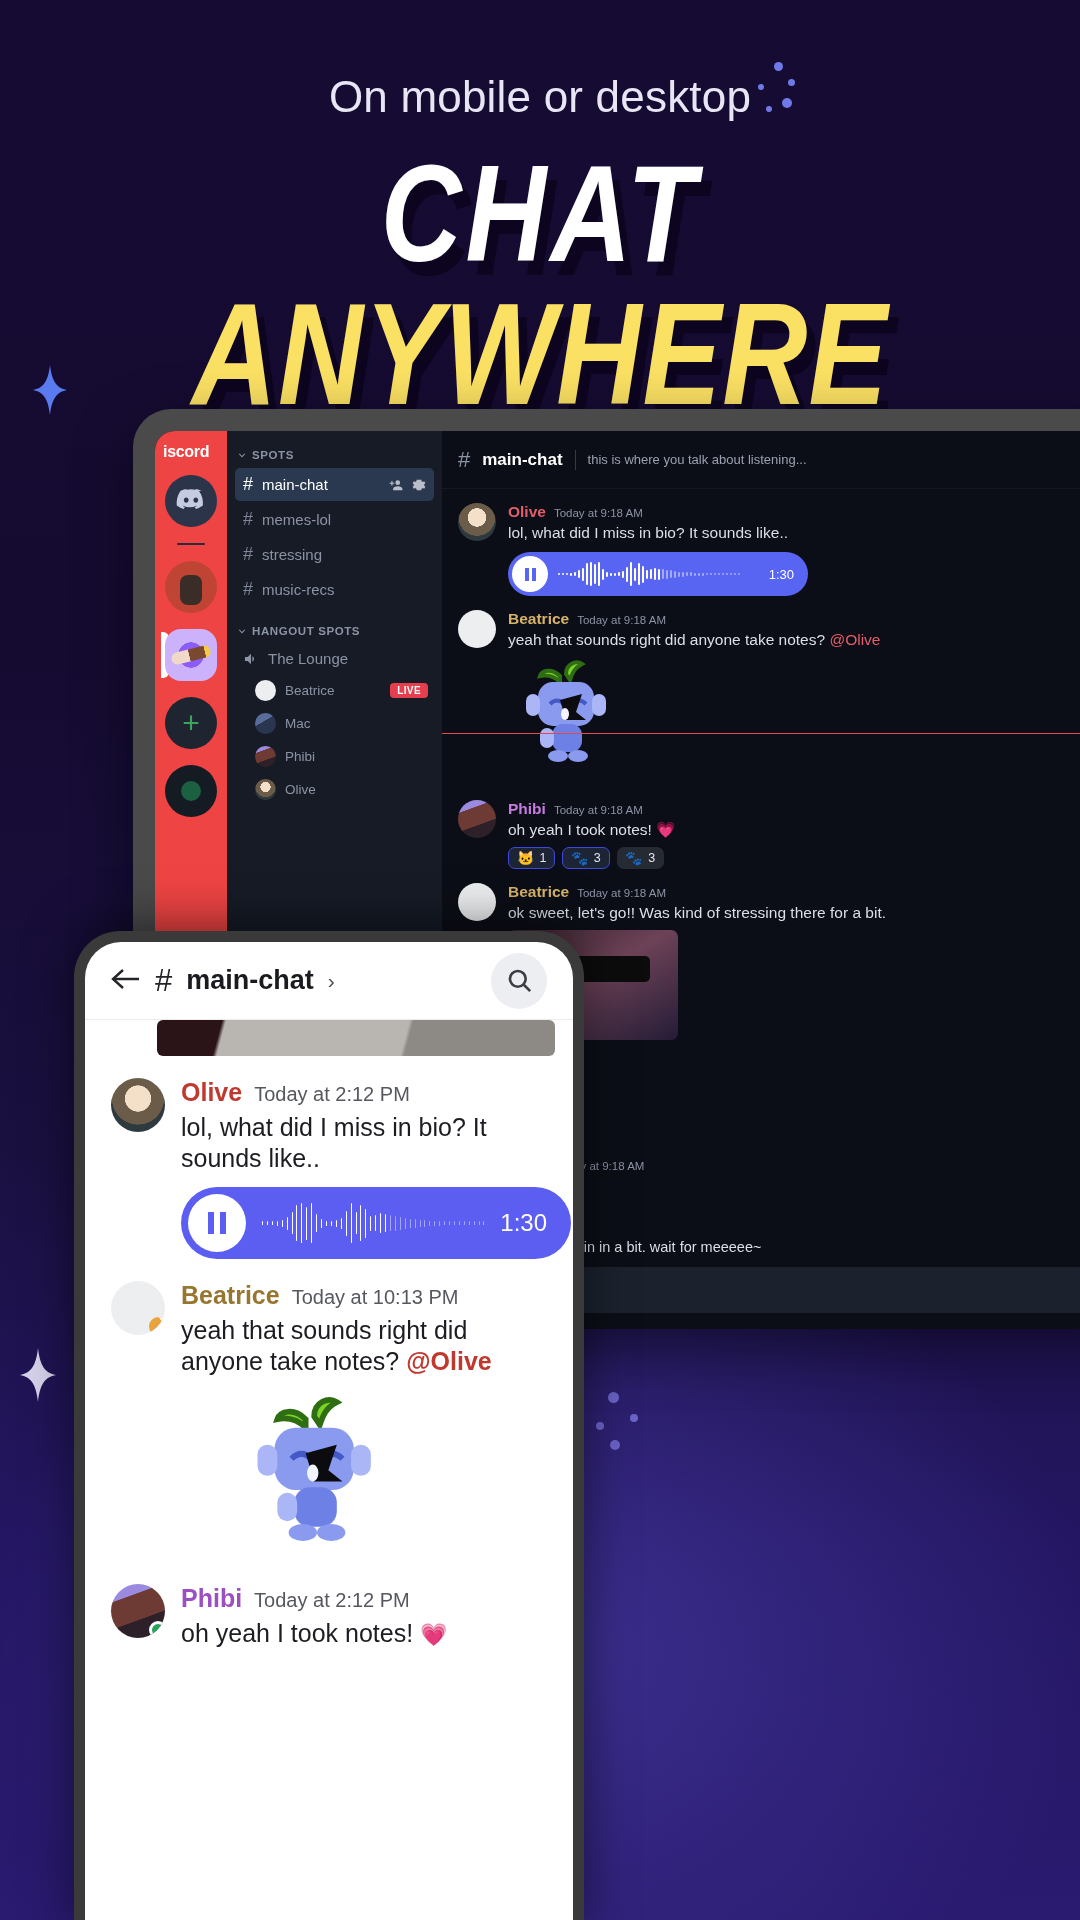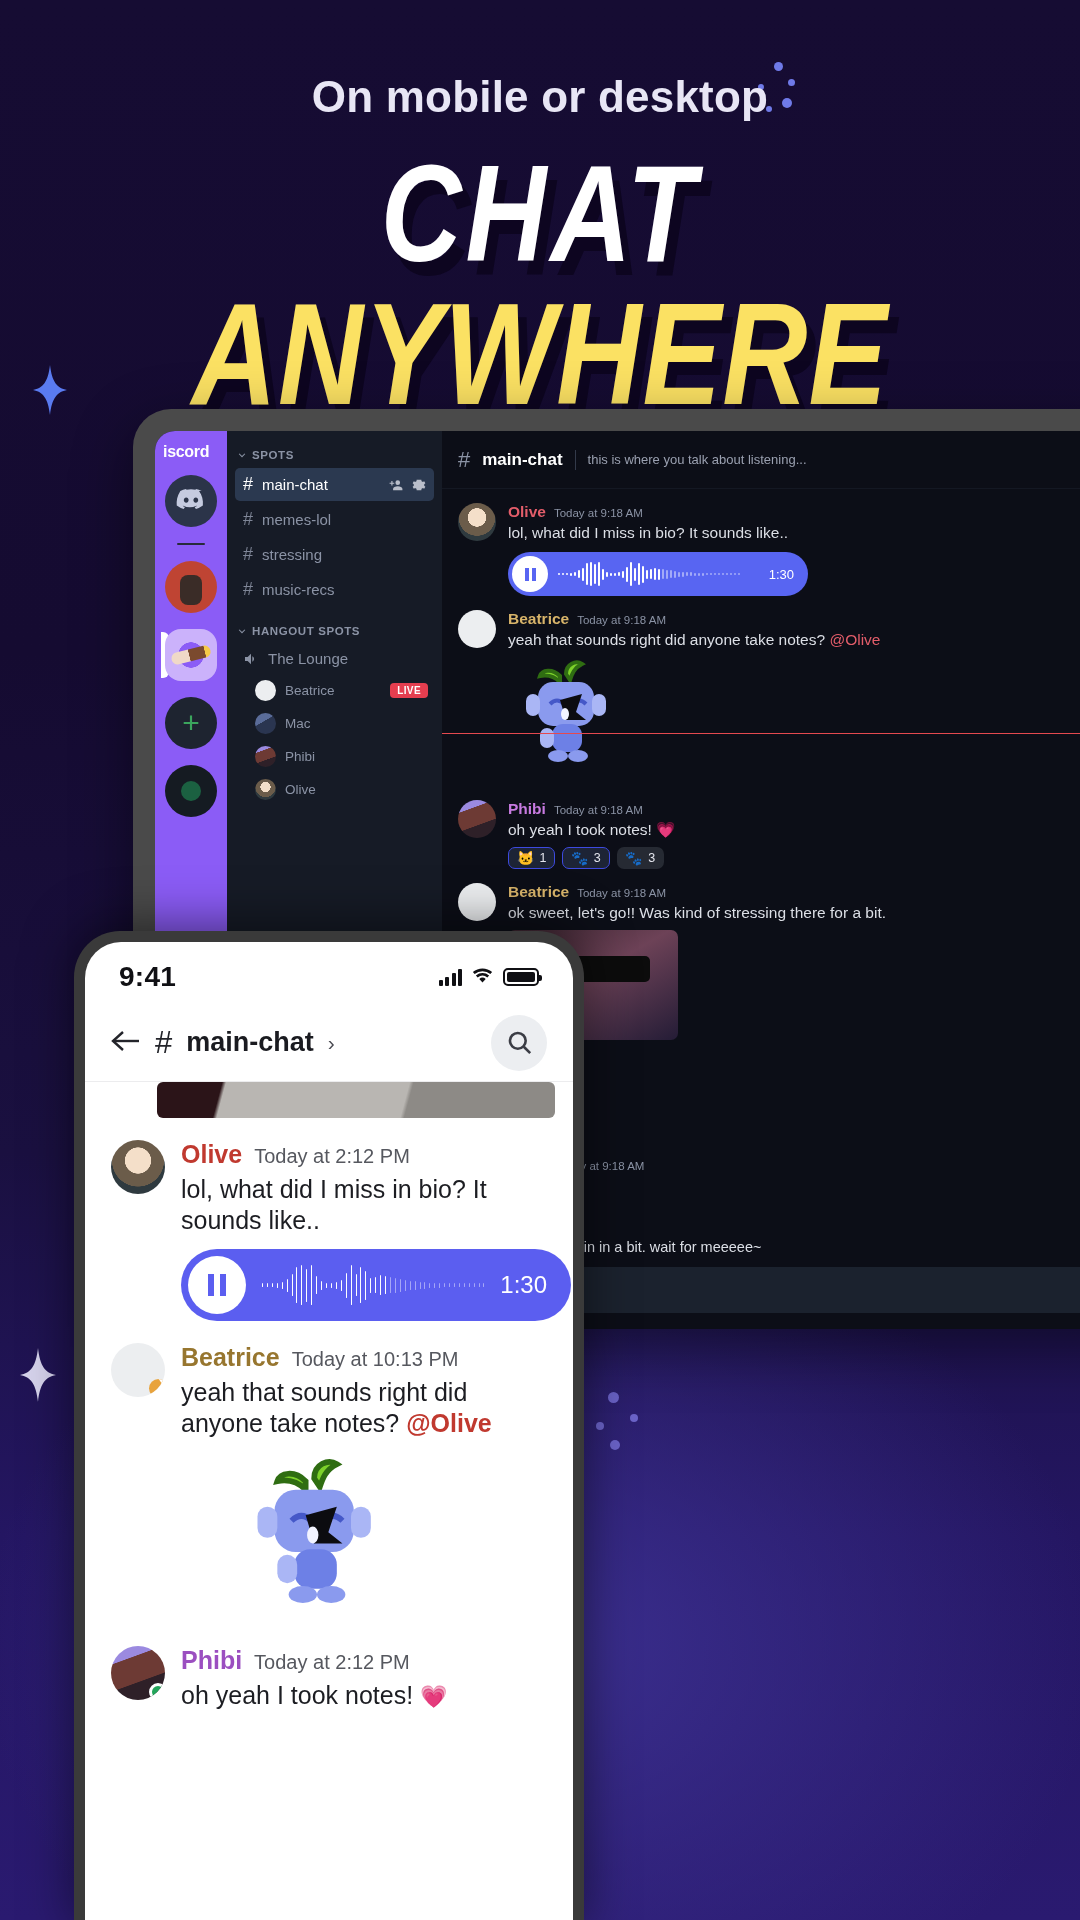--- a/index.html
+++ b/index.html
@@ -17,21 +17,21 @@
     background:
       radial-gradient(ellipse 900px 700px at 50% 1650px, #3b2f8f 0%, rgba(59,47,143,0) 62%),
       linear-gradient(180deg, #160c33 0%, #150b31 34%, #1a1040 60%, #241662 80%, #2a1a70 100%);
   }
 
   
   .hero { position: absolute; top: 0; left: 0; width: 1080px; text-align: center; z-index: 5; }
   .eyebrow {
     margin-top: 72px;
     font-size: 44px;
-    font-weight: 700;
+    font-weight: 400;
     color: #e8e6f5;
     letter-spacing: 0.2px;
   }
   .bigword {
     font-weight: 800;
     font-style: italic;
     letter-spacing: -1px;
     line-height: 0.95;
     transform: scaleY(1.22);
   }
@@ -78,21 +78,21 @@
   .desktop-inner {
     width: 100%; height: 100%;
     background: #0c0e17;
     border-radius: 20px 0 0 0;
     overflow: hidden;
     display: flex;
     position: relative;
   }
   .guild-rail {
     width: 72px; flex: 0 0 72px;
-    background: #8b5cf6;
+    background: #ef4444;
     padding-top: 44px;
     display: flex; flex-direction: column; align-items: center;
     gap: 16px;
     position: relative;
   }
   .wordmark {
     position: absolute; top: 12px; left: 8px;
     font-size: 16px; font-weight: 800; color: #ffffff; letter-spacing: -0.3px;
   }
   .guild {
@@ -607,39 +607,20 @@
       <div class="composer">
         <span>l-name</span>
       </div>
     </div>
   </div>
 </div>
 
 <div class="phone">
   <div class="phone-screen">
 
-    <div class="statusbar">
-      <span class="clock">9:41</span>
-      <span class="status-right">
-        <span class="bars">
-            <i style="height:6px"></i>
-            <i style="height:9px"></i>
-            <i style="height:13px"></i>
-            <i style="height:17px"></i>
-          </span>
-        <span class="wifi">
-          <svg viewBox="0 0 24 18">
-              <path d="M12 16.5 8.6 12.8a5 5 0 0 1 6.8 0L12 16.5Zm7-7.6-1.9 2.1a8.2 8.2 0 0 0-10.2 0L5 8.9a11.2 11.2 0 0 1 14 0Zm3.2-3.5-1.9 2.1a12.8 12.8 0 0 0-16.6 0L1.8 5.4a15.8 15.8 0 0 1 20.4 0Z"></path>
-            </svg>
-        </span>
-        <span class="batt">
-            <i></i>
-          </span>
-      </span>
-    </div>
 
     <div class="ph-header">
       <span class="ph-back">
         <svg viewBox="0 0 30 26">
             <polyline points="12,4 2,13 12,22"></polyline>
             <line x1="2" y1="13" x2="28" y2="13"></line>
           </svg>
       </span>
       <span class="ph-hash">#</span>
       <span class="ph-title">main-chat</span>

